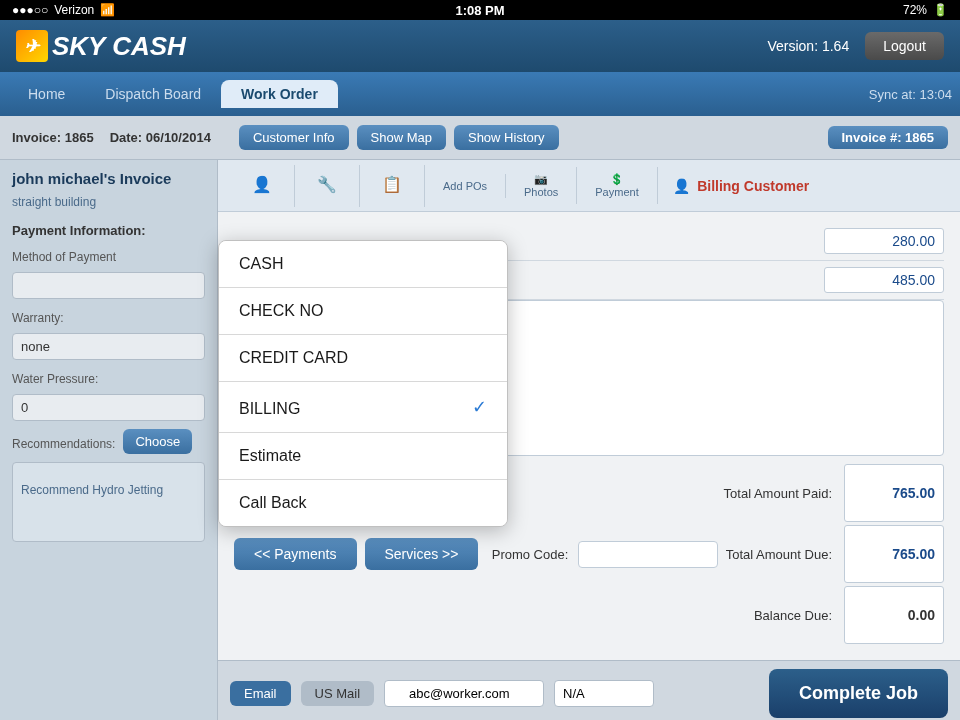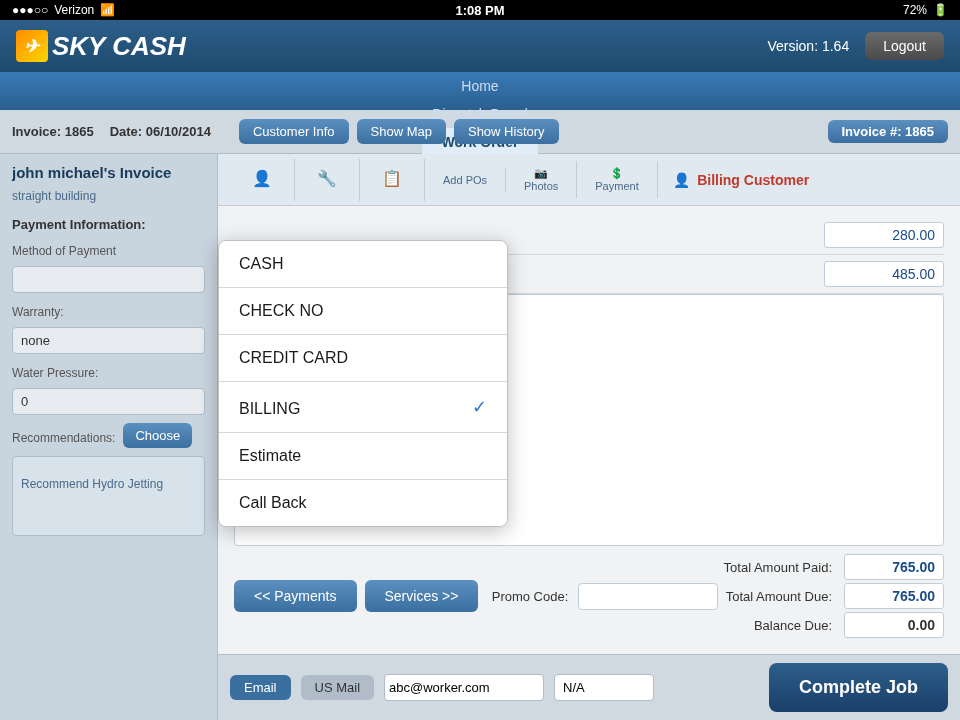--- a/index.html
+++ b/index.html
@@ -40,24 +40,23 @@
       border-radius: 6px;
       font-size: 14px;
       cursor: pointer;
     }
 
     
     .tab-bar {
       background: linear-gradient(180deg, #3a7ab5 0%, #2a5f8f 100%);
       display: flex;
       align-items: center;
-      height: 38px;
+      height: 44px;
       padding: 0 8px;
       gap: 0;
-      flex-direction: column;
     }
     .tab {
       padding: 6px 20px;
       border-radius: 8px 8px 0 0;
       font-size: 14px;
       font-weight: 500;
       cursor: pointer;
       color: #cde;
     }
     .tab.active {
@@ -254,21 +253,21 @@
     .total-row {
       display: flex;
       align-items: center;
       justify-content: flex-end;
       gap: 12px;
     }
     .total-label { font-size: 13px; color: #333; font-weight: 500; }
     .total-value {
       width: 100px;
       text-align: right;
-      padding: 4px 8px;
+      padding: 20px 8px;
       background: #fff;
       border: 1px solid #c0ccd8;
       border-radius: 3px;
       font-size: 14px;
       color: #1a4a8a;
       font-weight: 600;
     }
     .total-value.zero { color: #333; }
 
     
@@ -293,21 +292,21 @@
       border: none;
       border-radius: 6px;
       font-size: 13px;
       cursor: pointer;
     }
     .send-toggle-btn.active { background: #3a6fa0; color: #fff; }
     .send-toggle-btn.inactive { background: #b0bcc8; color: #333; }
     .email-input {
       border: 1px solid #b0bcc8;
       border-radius: 4px;
-      padding: 5px 4px;
+      padding: 5px 24px;
       font-size: 13px;
       background: #fff;
       width: 160px;
     }
     .na-input {
       border: 1px solid #b0bcc8;
       border-radius: 4px;
       padding: 5px 8px;
       font-size: 13px;
       background: #fff;

